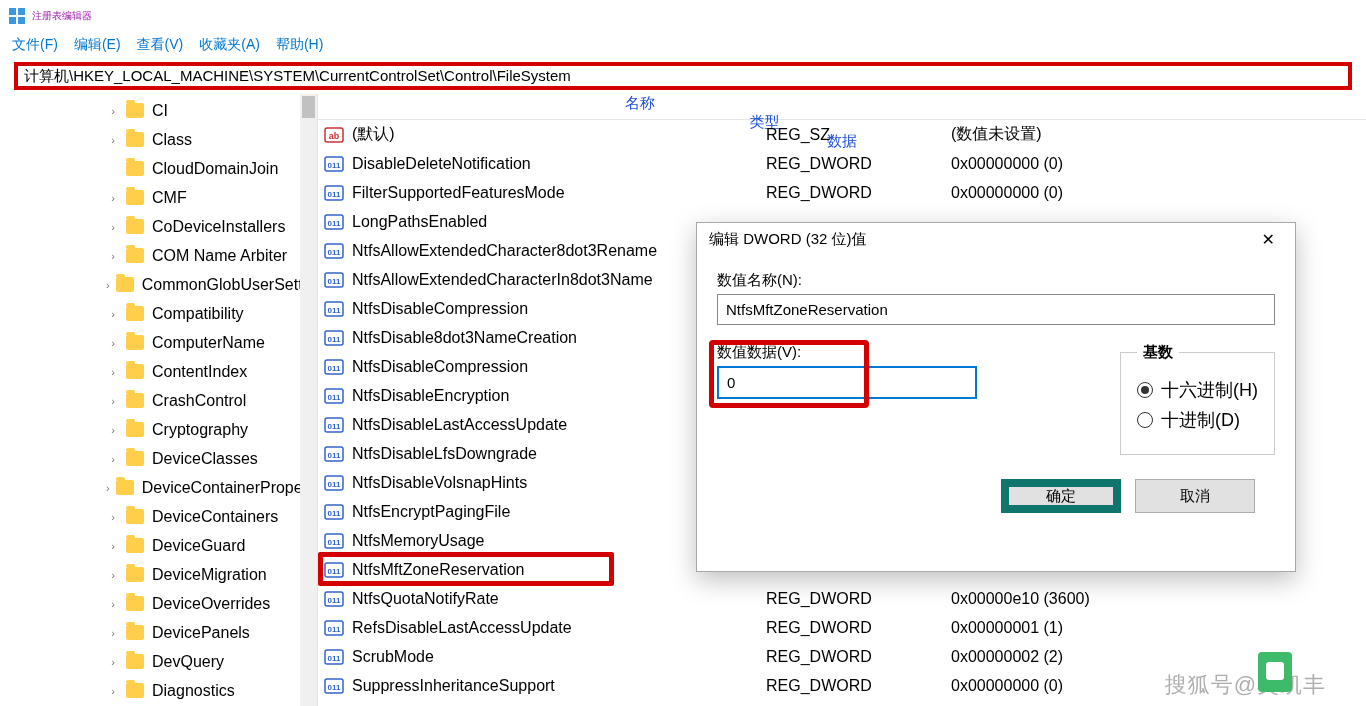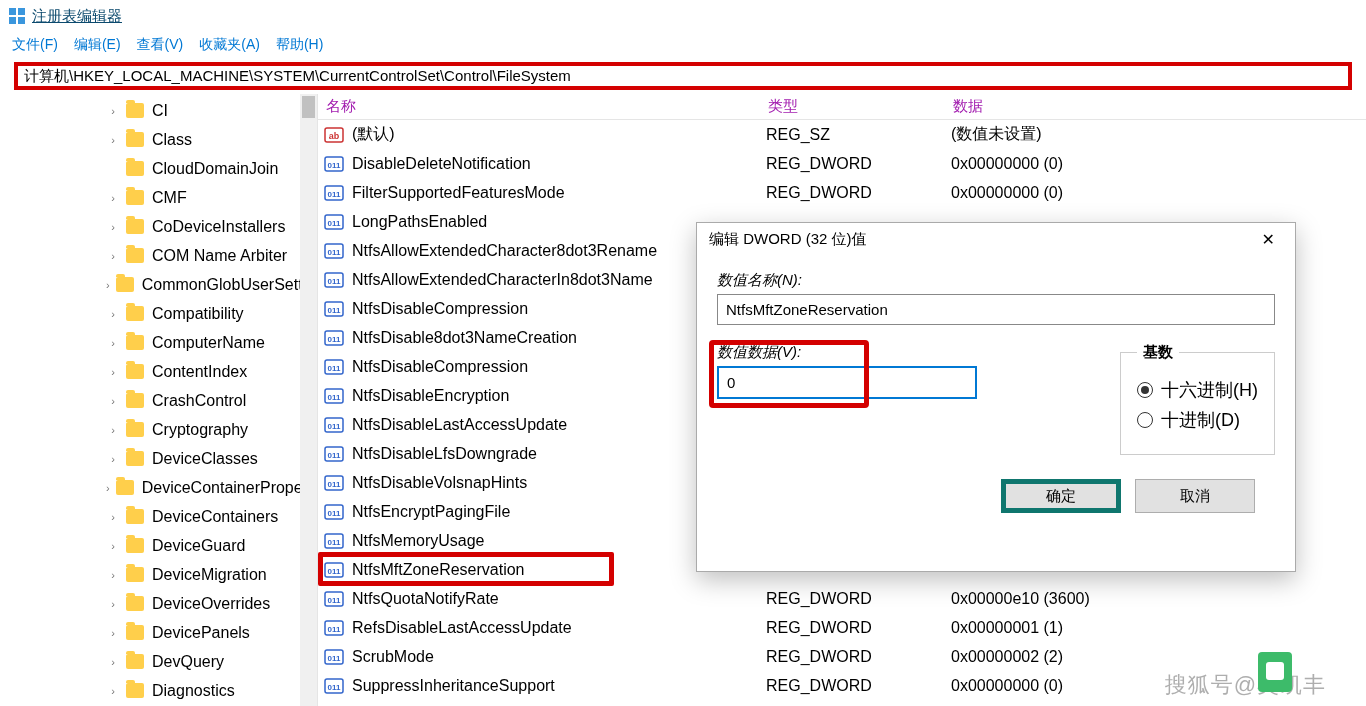--- a/index.html
+++ b/index.html
@@ -1,68 +1,68 @@
 <!DOCTYPE html>
 <html><head>
 <meta charset="utf-8">
 <style>
   * { box-sizing: border-box; margin: 0; padding: 0; }
   body { font-family: "Microsoft YaHei", "Segoe UI", sans-serif; font-size: 14px; color: #000; background: #fff; width: 1366px; height: 706px; position: relative; overflow: hidden; }
   .titlebar { height: 32px; display: flex; align-items: center; padding: 0 8px; background: #fff; }
   .app-icon { width: 18px; height: 18px; margin-right: 6px; display: inline-flex; align-items: center; justify-content: center; }
-  .app-title { color: #0c4a6e; font-size: 15px; text-decoration: underline; }
+  .app-title { color: #a21caf; font-size: 10px; }
   .menubar { height: 26px; display: flex; align-items: center; padding: 0 4px; background: #fff; }
   .menu-item { padding: 2px 8px; font-size: 14px; color: #0078d4; cursor: pointer; }
   .address-wrap { position: relative; height: 36px; padding: 4px 14px; }
   .address-box { border: 4px solid #d40000; height: 100%; display: flex; align-items: center; padding: 0 6px; font-size: 15px; background: #fff; }
   .main { display: flex; height: calc(706px - 32px - 26px - 36px); }
   .tree { width: 318px; border-right: 1px solid #e5e5e5; overflow: hidden; position: relative; background: #fff; }
   .tree-inner { padding-top: 2px; }
   .tree-row { display: flex; align-items: center; height: 29px; padding-left: 106px; font-size: 16px; white-space: nowrap; overflow: hidden; cursor: pointer; }
   .tree-chevron { width: 14px; color: #777; font-size: 11px; display: inline-flex; justify-content: center; margin-right: 6px; }
   .tree-spacer { width: 14px; margin-right: 6px; }
   .folder-icon { width: 18px; height: 15px; background: #ffcf4b; border-radius: 2px; margin-right: 8px; position: relative; flex-shrink: 0; }
   .folder-icon::before { content: ""; position: absolute; top: -3px; left: 0; width: 9px; height: 3px; background: #ffcf4b; border-radius: 2px 2px 0 0; }
   .tree-scroll-gutter { position: absolute; right: 0; top: 0; bottom: 0; width: 17px; background: #f0f0f0; }
   .tree-scroll-thumb { position: absolute; top: 2px; right: 2px; width: 13px; height: 22px; background: #c1c1c1; }
 
   .list { flex: 1; position: relative; background: #fff; }
-  .list-header { display: flex; height: 26px; align-items: center; border-bottom: 1px solid #e5e5e5; font-size: 15px; color: #a21caf; }
+  .list-header { display: flex; height: 26px; align-items: center; border-bottom: 1px solid #e5e5e5; font-size: 15px; color: #1d4ed8; flex-direction: column; }
   .col-name { width: 450px; padding-left: 8px; }
   .col-type { width: 185px; }
   .col-data { flex: 1; }
   .list-body { }
   .list-row { display: flex; align-items: center; height: 29px; padding-left: 4px; font-size: 16px; cursor: pointer; }
   .val-icon { width: 24px; height: 20px; margin-right: 6px; display: inline-flex; align-items: center; justify-content: center; flex-shrink: 0; }
   .val-name-cell { width: 444px; display: flex; align-items: center; overflow: hidden; white-space: nowrap; }
   .val-type-cell { width: 185px; white-space: nowrap; overflow: hidden; }
   .val-data-cell { flex: 1; white-space: nowrap; overflow: hidden; }
   .highlight-box { border: 5px solid #d40000; border-radius: 2px; position: absolute; pointer-events: none; }
   .hl-name { left: 0; width: 296px; height: 34px; }
 
   .dialog { position: absolute; left: 696px; top: 222px; width: 600px; height: 350px; background: #fff; border: 1px solid #aaa; box-shadow: 0 8px 24px rgba(0,0,0,0.25); }
   .dlg-title { height: 32px; display: flex; align-items: center; justify-content: space-between; padding: 0 12px; font-size: 15px; }
   .dlg-close { font-size: 16px; cursor: pointer; padding: 4px 8px; }
   .dlg-body { padding: 16px 20px; }
-  .dlg-label { font-size: 15px; margin-bottom: 4px; font-style: italic; }
+  .dlg-label { font-size: 15px; margin-bottom: 4px; }
   .dlg-input { width: 100%; border: 1px solid #888; padding: 6px 8px; font-size: 15px; margin-bottom: 18px; background: #fff; }
   .dlg-row2 { display: flex; gap: 36px; }
   .dlg-col-left { flex: 1; position: relative; }
   .dlg-value-wrap { position: relative; }
   .dlg-value-input { width: 260px; border: 2px solid #0078d4; padding: 6px 8px; font-size: 15px; background: #fff; color: #000; }
   .dlg-value-input::selection { background: #0078d4; color: #fff; }
   .dlg-value-hl { position: absolute; left: -8px; top: -26px; width: 160px; height: 68px; border: 5px solid #d40000; border-radius: 4px; pointer-events: none; }
   .dlg-fieldset { border: 1px solid #ccc; padding: 10px 16px 16px; }
   .dlg-legend { font-size: 15px; padding: 0 6px; font-weight: bold; }
   .radio-row { display: flex; align-items: center; gap: 8px; margin: 6px 0; font-size: 18px; cursor: pointer; }
   .radio { width: 16px; height: 16px; border: 1.5px solid #333; border-radius: 50%; display: inline-flex; align-items: center; justify-content: center; }
   .radio.checked::after { content: ""; width: 8px; height: 8px; background: #333; border-radius: 50%; }
   .dlg-buttons { display: flex; justify-content: flex-end; gap: 14px; padding: 0 20px 18px; margin-top: 24px; }
   .btn { width: 120px; height: 34px; border: 1px solid #adadad; background: #e1e1e1; font-size: 15px; cursor: pointer; display: inline-flex; align-items: center; justify-content: center; }
-  .btn.primary { border: 5px solid #0f766e; }
+  .btn.primary { border: 8px solid #0f766e; }
 
   .watermark { position: absolute; right: 40px; bottom: 6px; font-size: 22px; color: rgba(120,120,120,0.6); letter-spacing: 1px; font-weight: 500; }
   .wm-badge { position: absolute; right: 74px; bottom: 14px; width: 34px; height: 40px; background: #3dbb6a; border-radius: 4px; }
   .wm-badge::after { content: ""; position: absolute; left: 8px; top: 10px; width: 18px; height: 18px; background: #fff; border-radius: 3px; }
 </style>
 </head>
 <body>
 
 <div class="titlebar">
   <span class="app-icon">

